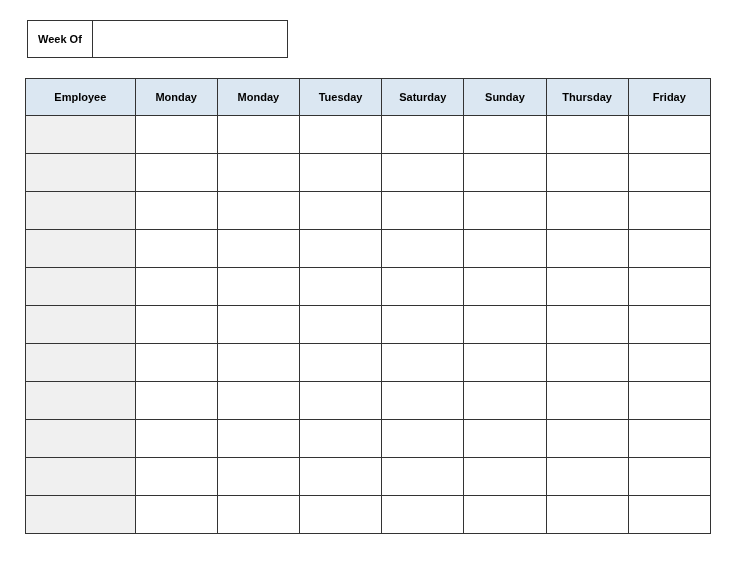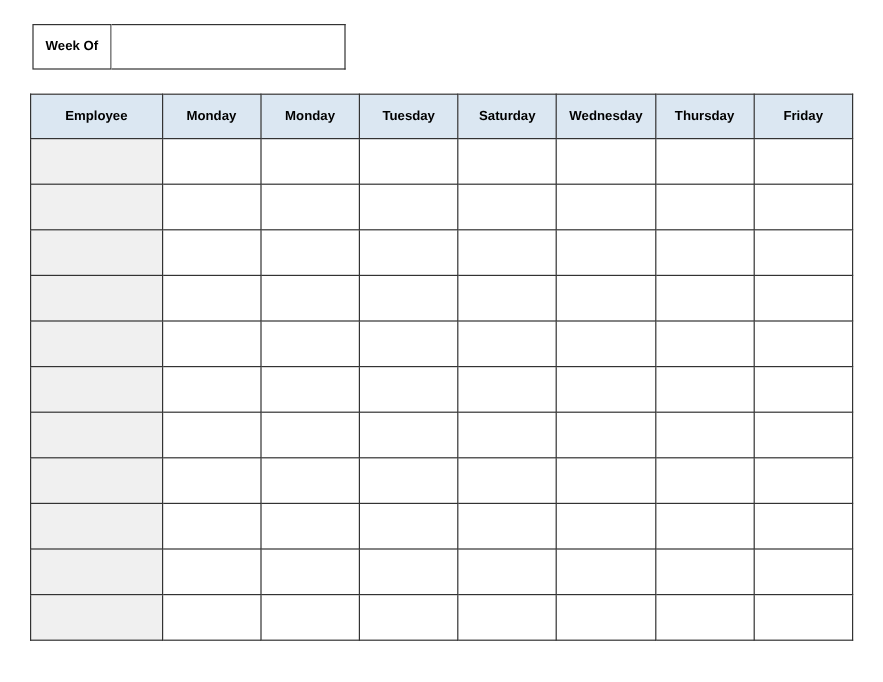--- a/index.html
+++ b/index.html
@@ -84,21 +84,21 @@
     <col class="day-col">
     <col class="day-col">
   </colgroup>
   <thead>
     <tr>
       <th>Employee</th>
       <th>Monday</th>
       <th>Monday</th>
       <th>Tuesday</th>
       <th>Saturday</th>
-      <th>Wednesday</th>
+      <th>Sunday</th>
       <th>Thursday</th>
       <th>Friday</th>
     </tr>
   </thead>
   <tbody>
       <tr>
         <td class="employee-cell"></td>
         <td></td>
         <td></td>
         <td></td>

